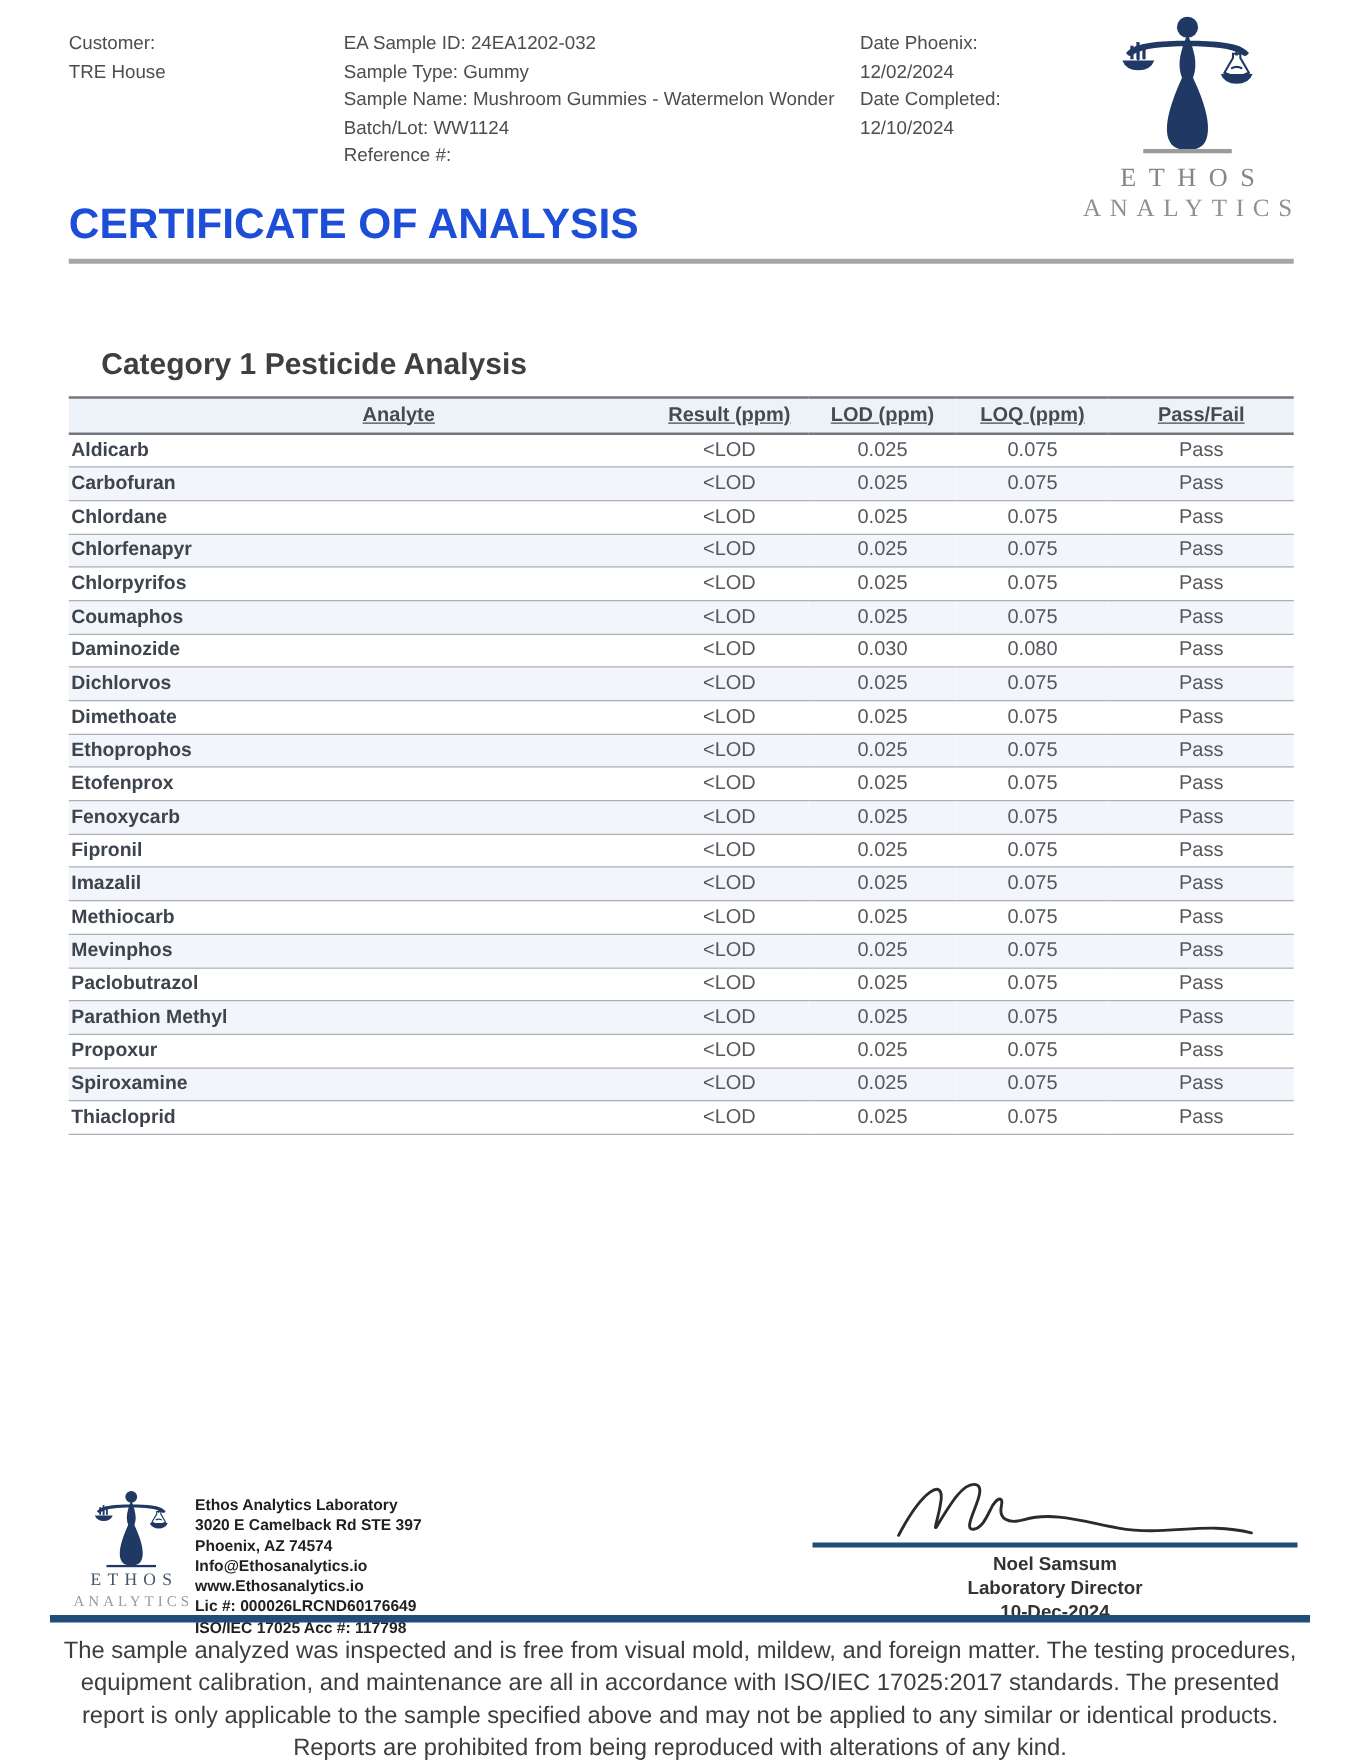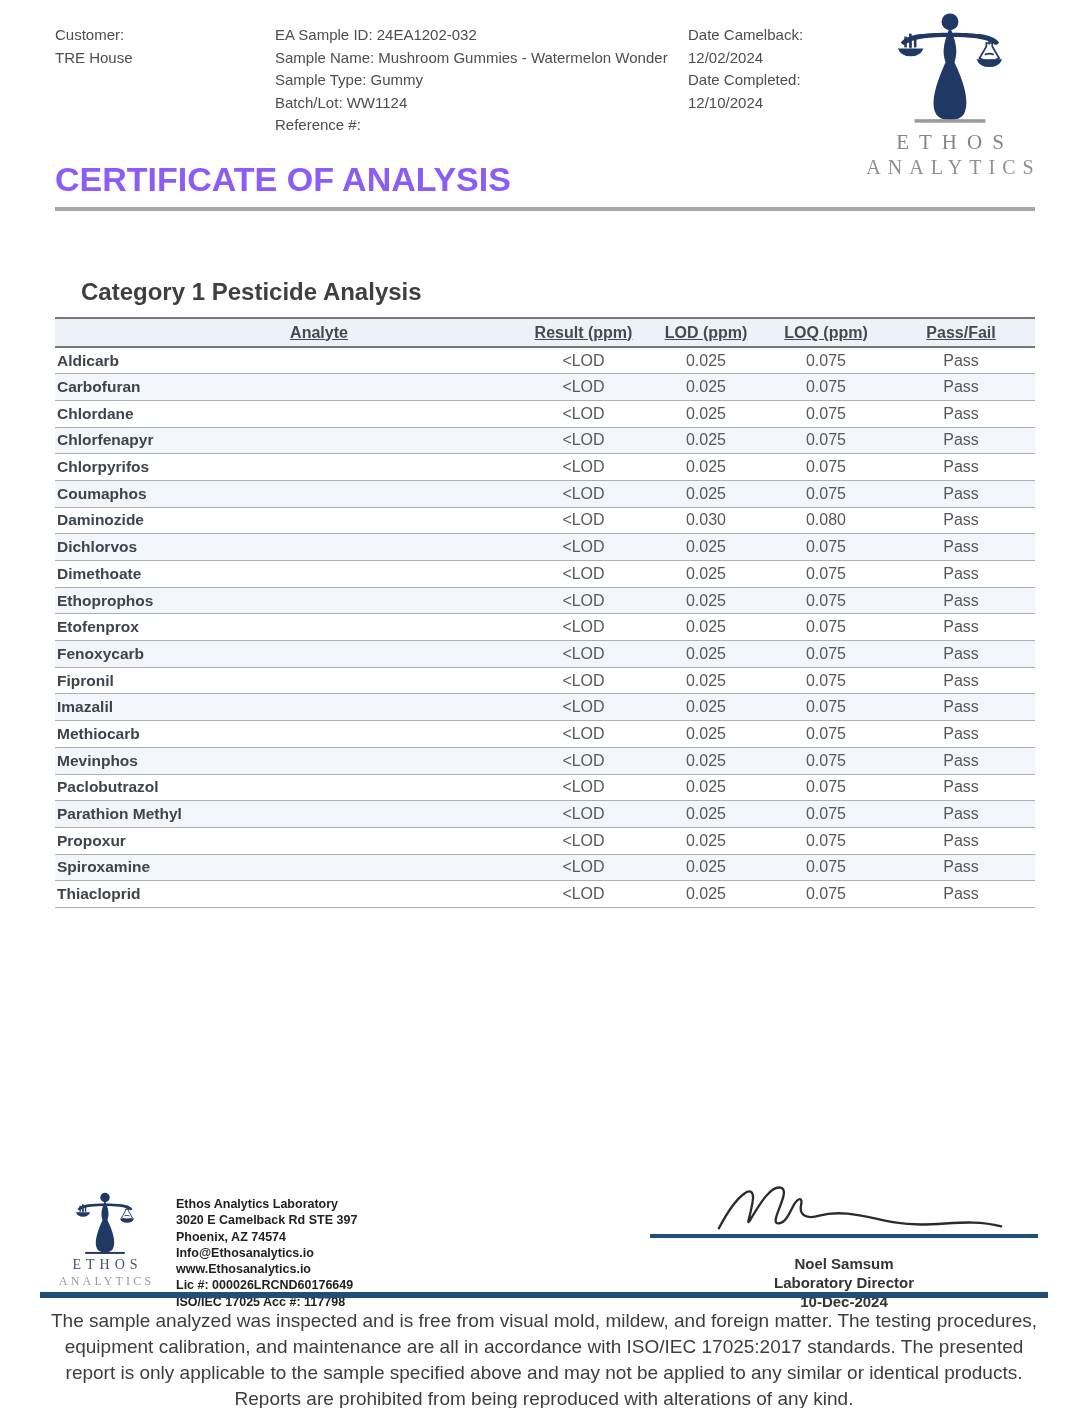--- a/index.html
+++ b/index.html
@@ -19,70 +19,70 @@
   .logo-ethos { font-family:"Liberation Serif","DejaVu Serif",serif; font-size:21px; letter-spacing:10px; color:#83868a; margin-top:7px; text-indent:10px; }
   .logo-analytics { font-family:"Liberation Serif","DejaVu Serif",serif; font-size:20px; letter-spacing:7px; color:#8e9093; margin-top:1px; text-indent:7px; }
 
   .logo-footer { position:absolute; left:52px; top:1192px; width:106px; text-align:center; }
   .logo-footer svg { width:66px; height:auto; display:block; margin:0 auto; }
   .logo-footer .pedestal { fill:#203864; }
   .logo-footer .logo-ethos { font-size:14px; letter-spacing:5px; color:#44546a; margin-top:3px; text-indent:5px; }
   .logo-footer .logo-analytics { font-size:12px; letter-spacing:3.2px; color:#9a9a9a; text-indent:3.2px; }
 
   
-  .doc-title { position:absolute; left:55px; top:160px; font-size:34px; font-weight:bold; color:#8b5cf6; letter-spacing:0px; }
+  .doc-title { position:absolute; left:55px; top:160px; font-size:34px; font-weight:bold; color:#1d4ed8; letter-spacing:0px; }
   .title-rule { position:absolute; left:55px; top:207px; width:980px; height:4px; background:#a6a6a6; }
 
   
   .section-title { position:absolute; left:57px; top:278px; font-size:24px; font-weight:bold; color:#3f3f3f;margin-left:24px; }
 
   
   .coa-table { position:absolute; left:55px; top:317px; width:980px; border-collapse:collapse; table-layout:fixed; font-size:16px; }
   .coa-table col.c-analyte { width:465px; }
   .coa-table col.c-result  { width:127px; }
   .coa-table col.c-lod     { width:118px; }
   .coa-table col.c-loq     { width:122px; }
   .coa-table col.c-pass    { width:148px; }
   .coa-table thead tr { background:#edf2f9; border-top:2px solid #73787e; border-bottom:2px solid #73787e; }
   .coa-table th { height:29px; font-size:16px; font-weight:bold; color:#454a50; text-decoration:underline; text-align:center; }
   .coa-table th.h-analyte { padding-left:63px; }
   .coa-table td { height:26.7px; text-align:center; color:#55585c; border-bottom:1px solid #abb0b6; }
   .coa-table td.analyte { text-align:left; padding-left:2px; font-weight:bold; color:#3d444d; font-size:15.5px; }
   .coa-table tbody tr:nth-child(even) { background:#f2f6fb; }
 
   
-  .lab-info { position:absolute; left:176px; top:1196px; font-size:12.5px; font-weight:bold; color:#1f1f1f; line-height:16.3px; }
+  .lab-info { position:absolute; left:156px; top:1196px; font-size:12.5px; font-weight:bold; color:#1f1f1f; line-height:16.3px; }
   .sig-wrap { position:absolute; left:650px; top:1178px; width:388px; }
   .sig-svg { display:block; margin-left:55px; width:310px; height:58px; }
   .sig-rule { width:100%; height:4px; background:#1f4e79; margin-top:-2px; }
   .sig-name, .sig-title, .sig-date { text-align:center; font-size:15px; font-weight:bold; color:#333; line-height:19px; }
-  .sig-name { margin-top:16px; }
+  .sig-name { margin-top:4px; }
   .page-rule { position:absolute; left:40px; top:1292px; width:1008px; height:6px; background:#1f4e79; }
   .disclaimer { position:absolute; left:44px; top:1308px; width:1000px; text-align:center; font-size:19px; color:#3d3d3d; line-height:26px; }
 </style>
 </head>
 <body>
 
 <div class="page">
 
   <div class="hdr-block hdr-customer">
     <div>Customer:</div>
     <div>TRE House</div>
   </div>
 
   <div class="hdr-block hdr-sample">
     <div>EA Sample ID: 24EA1202-032</div>
+    <div>Sample Type: Gummy</div>
     <div>Sample Name: Mushroom Gummies - Watermelon Wonder</div>
-    <div>Sample Type: Gummy</div>
     <div>Batch/Lot: WW1124</div>
     <div>Reference #:</div>
   </div>
 
   <div class="hdr-block hdr-dates">
-    <div>Date Camelback:</div>
+    <div>Date Phoenix:</div>
     <div>12/02/2024</div>
     <div>Date Completed:</div>
     <div>12/10/2024</div>
   </div>
 
   <div class="logo-top">
     <svg viewBox="0 0 120 113">
       <g fill="#203864">
         <circle cx="60" cy="10" r="8.6"></circle>
         <path d="M10 31 C14 26 20 24 30 22.5 C45 20.5 75 20.5 90 22.5 C100 24 106 26 110 31 C108 34 106 34 104 32 C96 27 80 25.5 60 25.5 C40 25.5 24 27 16 32 C14 34 12 34 10 31 Z"></path>

